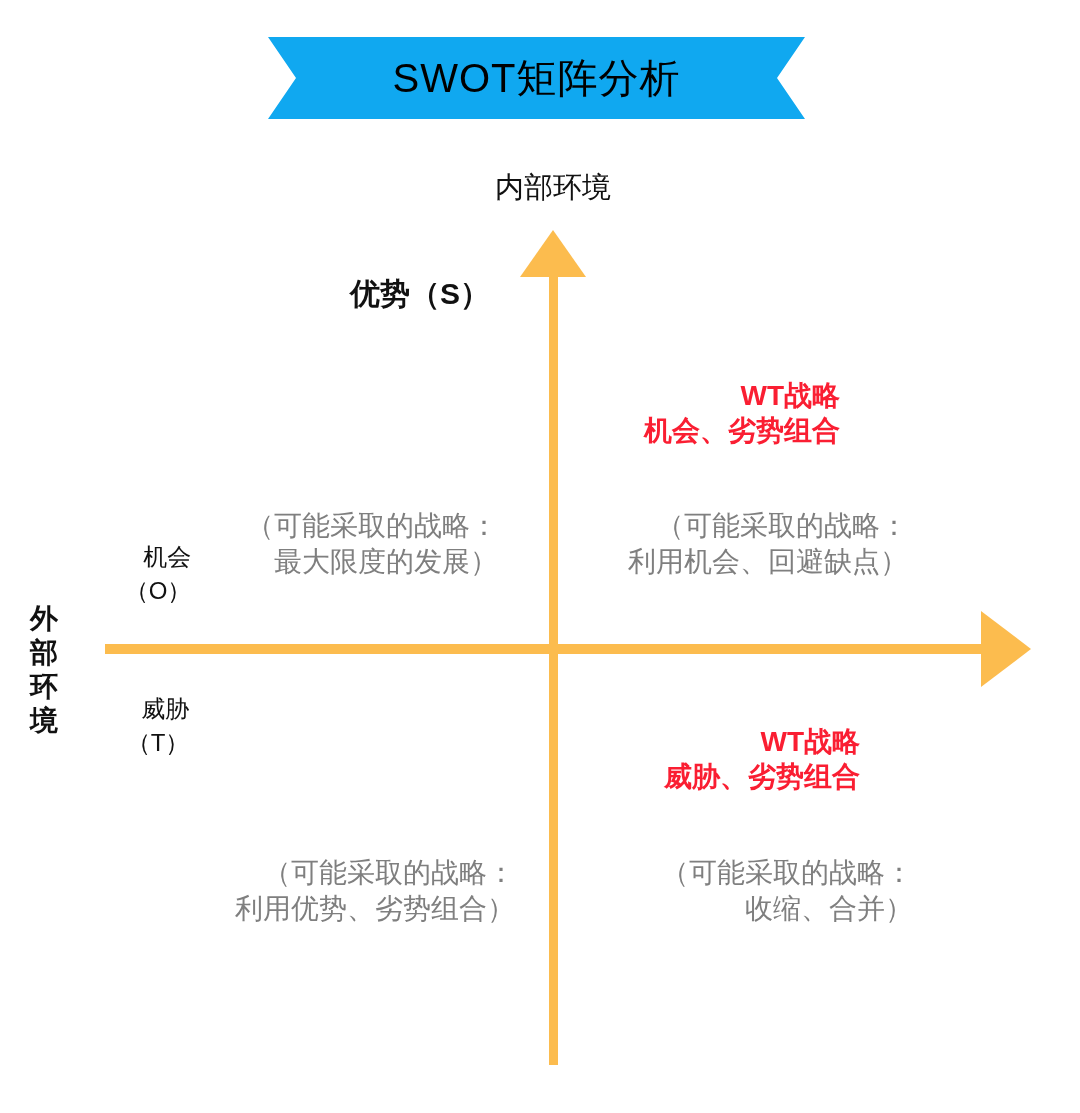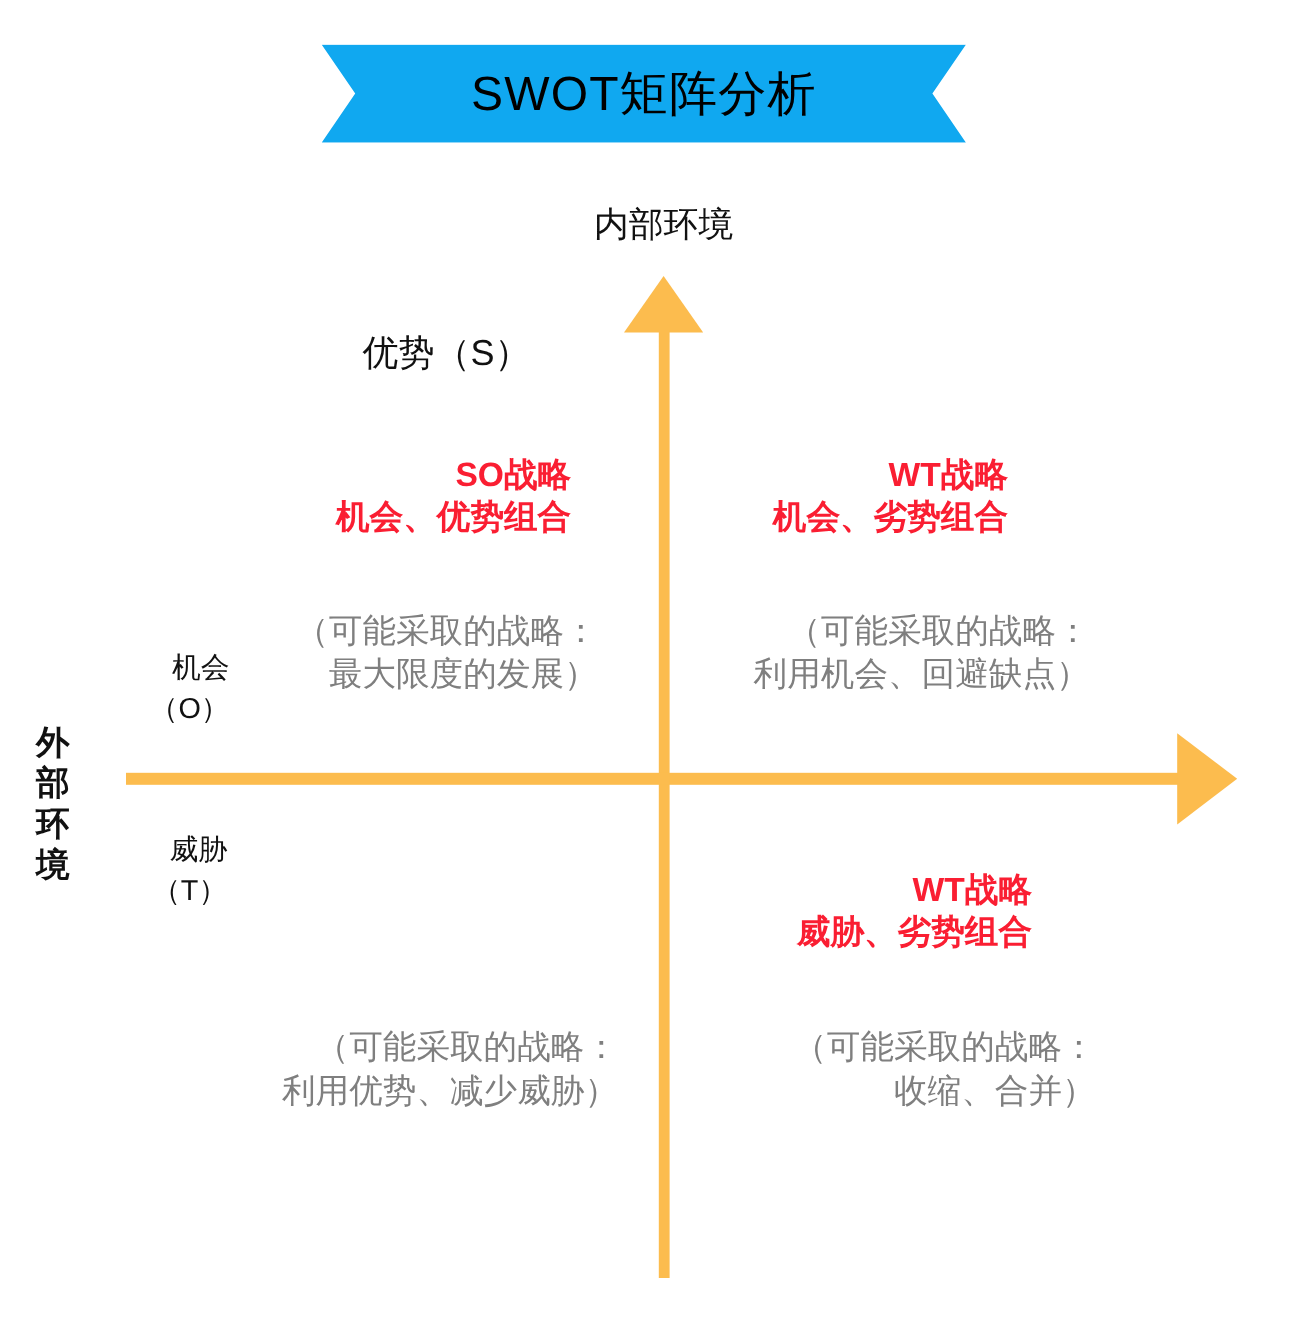--- a/index.html
+++ b/index.html
@@ -57,21 +57,21 @@
   }
   
   .lbl {
     position: absolute;
     transform: translateX(-50%);
     text-align: right;
     white-space: nowrap;
     color: #111111;
   }
   .axis-caption { font-size: 29px; font-weight: 500; }
-  .factor-label { font-size: 30px; font-weight: 400; }
+  .factor-label { font-size: 30px; font-weight: 700; margin-left: 48px; }
   .side-label   { font-size: 24px; font-weight: 500; line-height: 34px; }
   .strategy {
     font-size: 28px;
     font-weight: 700;
     line-height: 35px;
     color: #FA1E32;
   }
   .note {
     font-size: 28px;
     font-weight: 500;
@@ -102,24 +102,20 @@
 
   <div class="lbl axis-caption" style="left:553px; top:168px;">内部环境</div>
 
   <div class="axis-line v-line"></div>
   <div class="arrow-up"></div>
   <div class="axis-line h-line"></div>
   <div class="arrow-right"></div>
 
   <div class="lbl factor-label" style="left:372px; top:274px;">优势（S）</div>
 
-  <div class="lbl strategy" style="left:378px; top:378px;">
-    <div>SO战略</div>
-    <div>机会、优势组合</div>
-  </div>
   <div class="lbl note" style="left:372px; top:508px;">
     <div>（可能采取的战略：</div>
     <div>最大限度的发展）</div>
   </div>
 
   <div class="lbl strategy" style="left:742px; top:378px;">
     <div>WT战略</div>
     <div>机会、劣势组合</div>
   </div>
   <div class="lbl note" style="left:768px; top:508px;">
@@ -133,21 +129,21 @@
   </div>
   <div class="lbl side-label" style="left:158px; top:692px;">
     <div>威胁</div>
     <div>（T）</div>
   </div>
 
   <div class="vertical-label">外部环境</div>
 
   <div class="lbl note" style="left:375px; top:855px;">
     <div>（可能采取的战略：</div>
-    <div>利用优势、减少威胁）</div>
+    <div>利用优势、劣势组合）</div>
   </div>
 
   <div class="lbl strategy" style="left:762px; top:724px;">
     <div>WT战略</div>
     <div>威胁、劣势组合</div>
   </div>
   <div class="lbl note" style="left:787px; top:855px;">
     <div>（可能采取的战略：</div>
     <div>收缩、合并）</div>
   </div>

